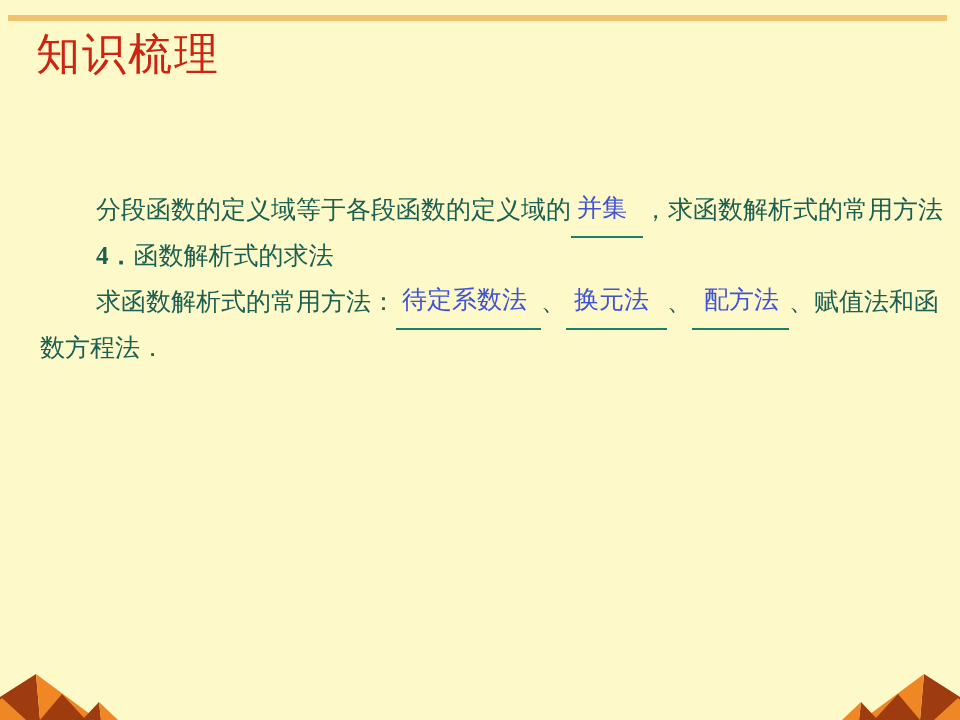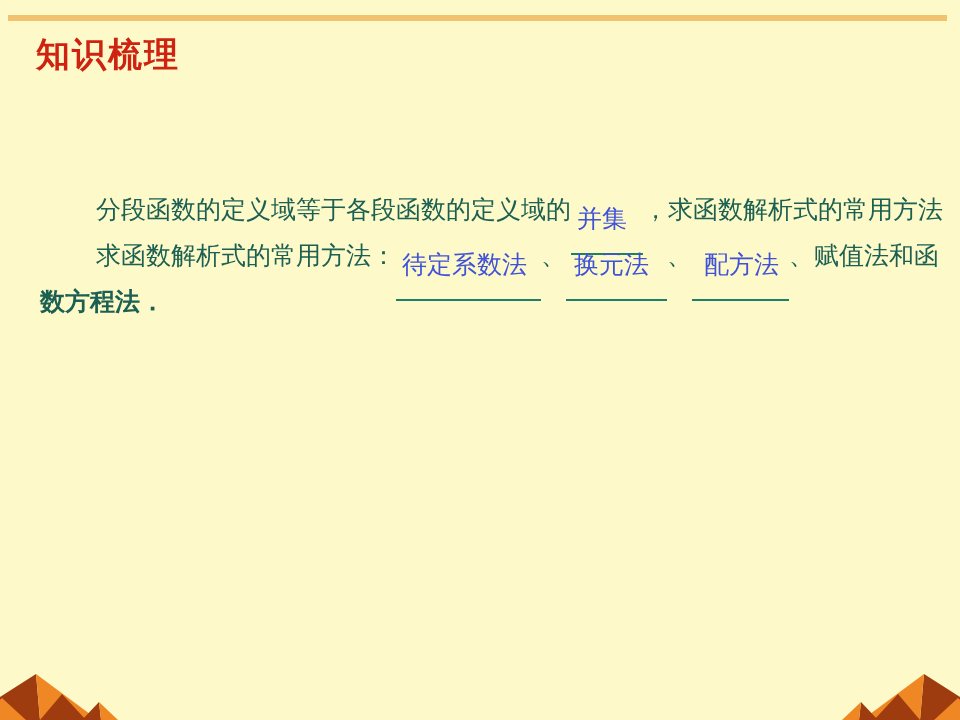--- a/index.html
+++ b/index.html
@@ -17,61 +17,62 @@
     width:960px;height:720px;position:relative;overflow:hidden;
     background:var(--background);
     font-family:"Liberation Serif","DejaVu Serif",serif;
   }
   .top-line{
     position:absolute;left:8px;top:15px;width:939px;height:6px;
     background:var(--accent_line);
   }
   .page-title{
     position:absolute;left:36px;top:30px;
-    font-size:34px;line-height:50px;color:var(--title);
-    letter-spacing:2px;white-space:nowrap;font-weight:bold;
+    font-size:44px;line-height:50px;color:var(--title);
+    letter-spacing:2px;white-space:nowrap;
   }
   .body-text{
     position:absolute;left:40px;top:187px;width:900px;
     font-size:25px;color:var(--body);
   }
   .line{
     line-height:46px;white-space:nowrap;height:46px;
   }
   .seg{color:var(--body);margin-top:20px;}
   .seg.bold{font-weight:bold;}
   .blank{
     display:inline-block;
     color:var(--answer);
     border-bottom:2px solid var(--underline);
     line-height:30px;
     vertical-align:baseline;
-    position:relative;top:14px;
-    padding-bottom:14px;
+    position:relative;top:3px;
+    padding-bottom:8px;
   }
   .blank .ans{position:relative;top:-5px;}
   .mountains{
     position:absolute;bottom:0;width:340px;height:50px;display:block;
   }
   .mountains.left{left:0;}
   .mountains.right{right:0;}
   .m-orange{fill:var(--mountain_orange);}
   .m-brown{fill:var(--mountain_brown);}
 </style>
 </head>
 <body>
 
 <div class="top-line"></div>
 
 <div class="page-title">知识梳理</div>
 
 <div class="body-text">
     <div class="line" style="padding-left: 56px;"><span class="seg">分段函数的定义域等于各段函数的定义域的</span><span class="blank" style="padding-left: 6px; padding-right: 16px;"><span class="ans">并集</span></span><span class="seg">，求函数解析式的常用方法</span></div>
+    <div class="line" style="padding-left: 56px;"><span class="seg bold">4．</span><span class="seg">函数解析式的求法</span></div>
     <div class="line" style="padding-left: 56px;"><span class="seg">求函数解析式的常用方法：</span><span class="blank" style="padding-left: 6px; padding-right: 14px;"><span class="ans">待定系数法</span></span><span class="seg">、</span><span class="blank" style="padding-left: 8px; padding-right: 18px;"><span class="ans">换元法</span></span><span class="seg">、</span><span class="blank" style="padding-left: 12px; padding-right: 10px;"><span class="ans">配方法</span></span><span class="seg">、赋值法和函</span></div>
-    <div class="line" style="padding-left: 0px; font-weight: bold;"><span class="seg">数方程法．</span></div>
+    <div class="line" style="padding-left: 0px;"><span class="seg">数方程法．</span></div>
   </div>
 
 <svg class="mountains left" viewBox="0 0 340 50" preserveAspectRatio="none">
   <polygon class="m-brown" points="36,4 -36,50 40,50"></polygon>
   <polygon class="m-orange" points="36,4 40,50 98,50"></polygon>
   <polygon class="m-orange" points="-24,50 2,28 26,50"></polygon>
   <polygon class="m-brown" points="62,24 40,50 86,50"></polygon>
   <polygon class="m-brown" points="99,32 82,50 101,50"></polygon>
   <polygon class="m-orange" points="99,32 101,50 118,50"></polygon>
 </svg>

